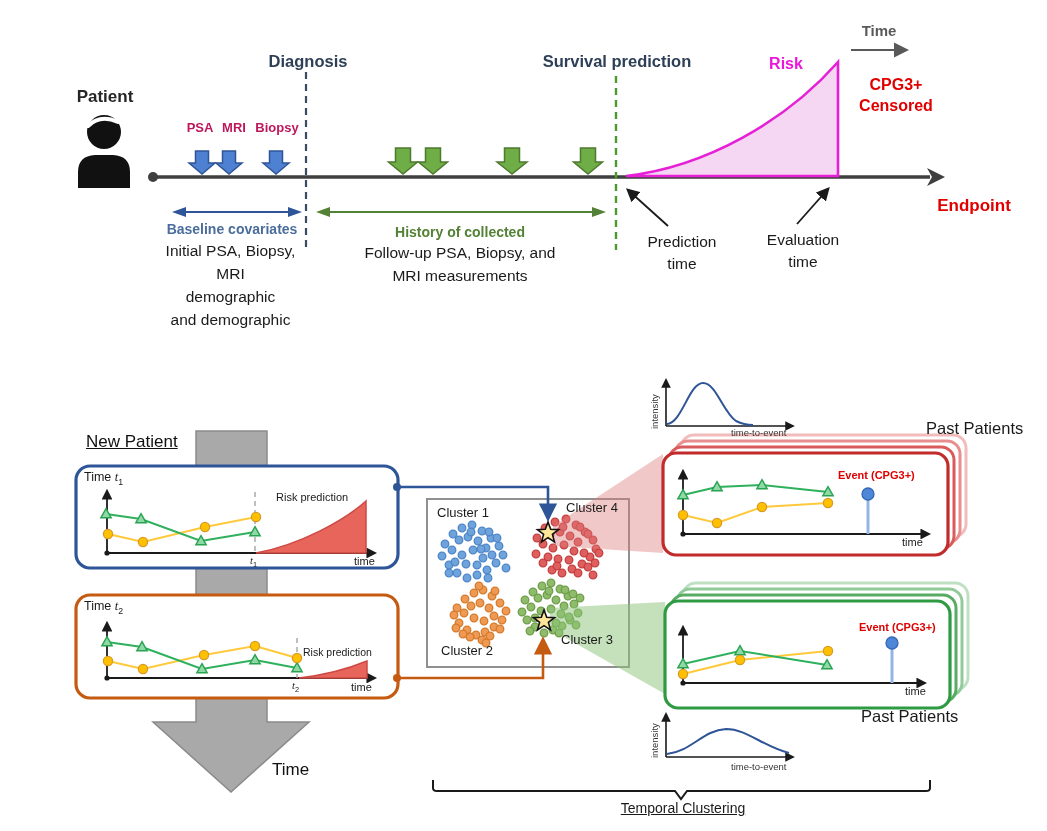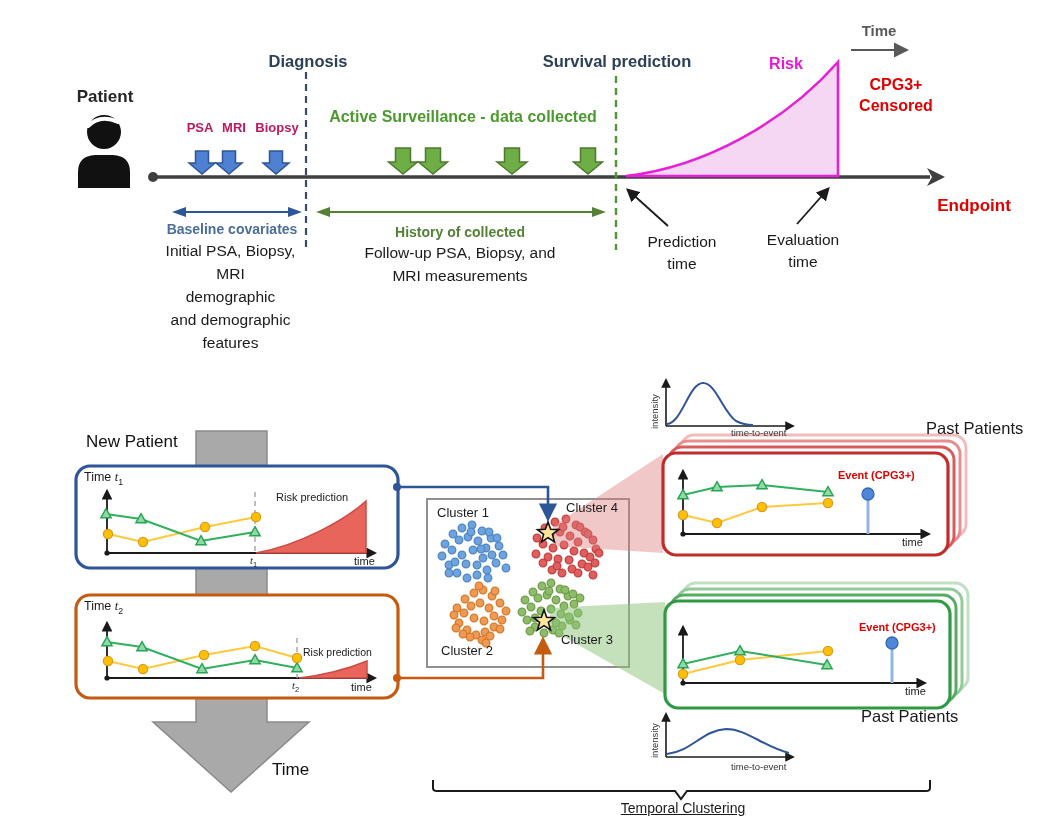--- a/index.html
+++ b/index.html
@@ -386,44 +386,42 @@
 <div class="lbl ctr gray" style="left:848px;top:22px;width:62px;font-size:15px;font-weight:600;">Time</div>
 <div class="lbl b ctr mag" style="left:762px;top:55px;width:48px;font-size:16px;">Risk</div>
 <div class="lbl b ctr red" style="left:854px;top:74px;width:84px;font-size:16px;line-height:21px;">
   <div>CPG3+</div>
   <div>Censored</div>
 </div>
 <div class="lbl b ctr red" style="left:932px;top:196px;width:84px;font-size:17px;">Endpoint</div>
 <div class="lbl ctr slate" style="left:182px;top:121px;width:36px;font-size:13px;font-weight:600;">PSA</div>
 <div class="lbl ctr slate" style="left:214px;top:121px;width:40px;font-size:13px;font-weight:600;">MRI</div>
 <div class="lbl ctr slate" style="left:253px;top:121px;width:48px;font-size:13px;font-weight:600;">Biopsy</div>
-<div class="lbl b ctr grn" style="left:318px;top:108px;width:290px;font-size:16px;">Active Surveillance - data collected</div>
 <div class="lbl ctr steel" style="left:157px;top:221px;width:150px;font-size:14px;font-weight:600;">Baseline covariates</div>
 <div class="lbl ctr" style="left:143px;top:239px;width:175px;font-size:15.5px;line-height:23px;">
   <div>Initial PSA, Biopsy,</div>
   <div>MRI</div>
   <div>demographic</div>
   <div>and demographic</div>
-  <div>features</div>
 </div>
 <div class="lbl ctr dgrn" style="left:380px;top:224px;width:160px;font-size:14px;font-weight:600;">History of collected</div>
 <div class="lbl ctr" style="left:340px;top:241px;width:240px;font-size:15.5px;line-height:23px;">
   <div>Follow-up PSA, Biopsy, and</div>
   <div>MRI measurements</div>
 </div>
 <div class="lbl ctr" style="left:638px;top:231px;width:88px;font-size:15.5px;line-height:22px;">
   <div>Prediction</div>
   <div>time</div>
 </div>
 <div class="lbl ctr" style="left:758px;top:229px;width:90px;font-size:15.5px;line-height:22px;">
   <div>Evaluation</div>
   <div>time</div>
 </div>
 
-<div class="lbl" style="left:86px;top:432px;font-size:17px;color:#111;">New Patient</div>
+<div class="lbl" style="left:86px;top:432px;font-size:17px;color:#111;text-decoration:underline;">New Patient</div>
 <div class="lbl" style="left:272px;top:760px;font-size:17px;color:#111;">Time</div>
 
 <div class="lbl" style="left:84px;top:470px;font-size:12.5px;"><span>Time </span><i>t</i><sub>1</sub></div>
 <div class="lbl" style="left:276px;top:491px;font-size:11px;">Risk prediction</div>
 <div class="lbl" style="left:354px;top:555px;font-size:11px;">time</div>
 <div class="lbl" style="left:250px;top:554px;font-size:10.5px;"><i>t</i><sub>1</sub></div>
 
 <div class="lbl" style="left:84px;top:599px;font-size:12.5px;"><span>Time </span><i>t</i><sub>2</sub></div>
 <div class="lbl" style="left:303px;top:646px;font-size:10.5px;">Risk prediction</div>
 <div class="lbl" style="left:351px;top:681px;font-size:11px;">time</div>

